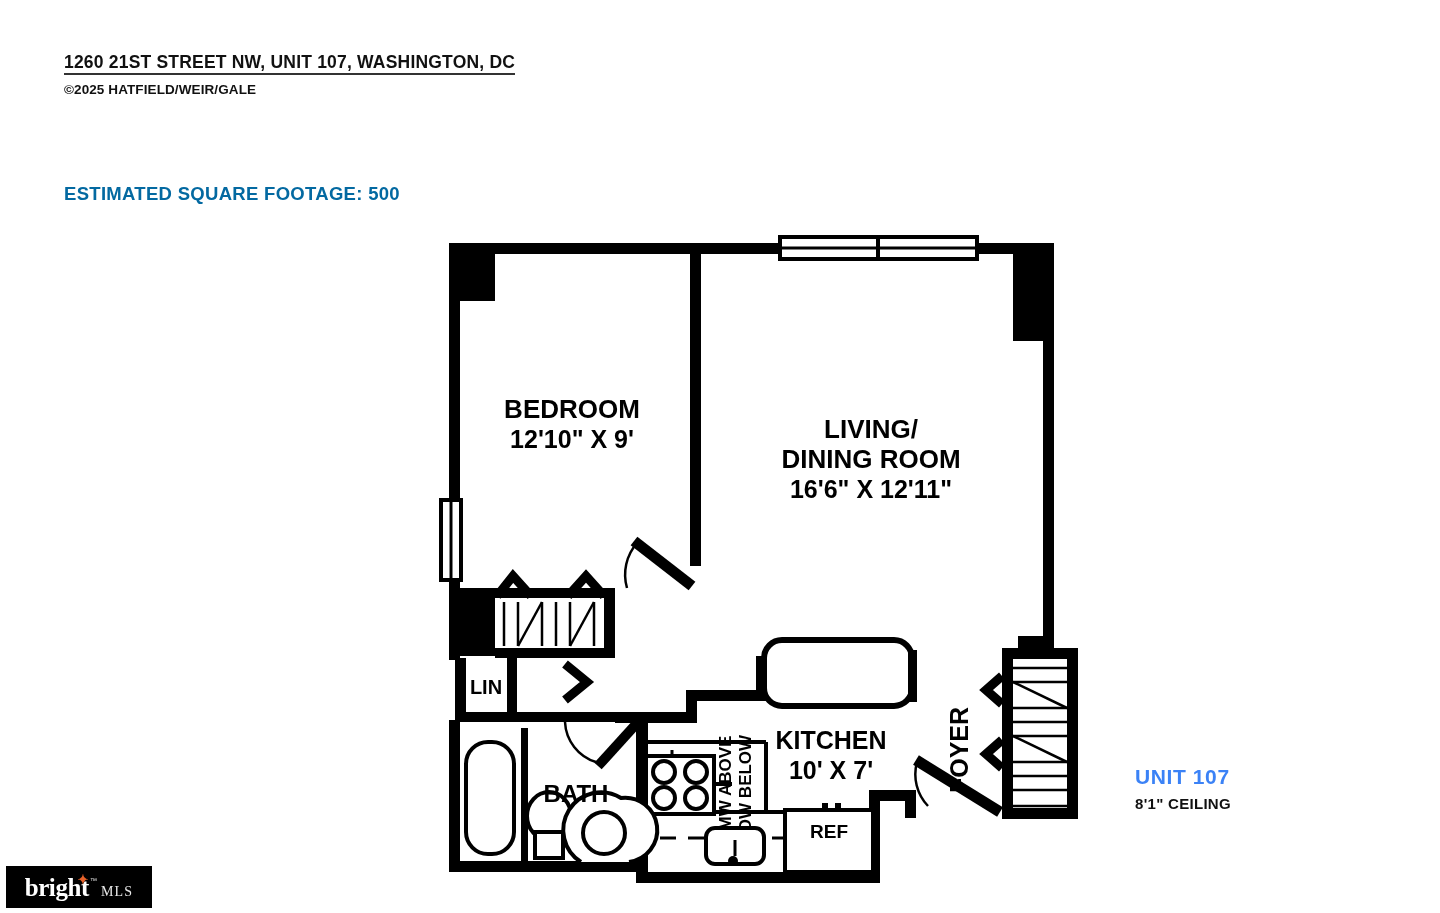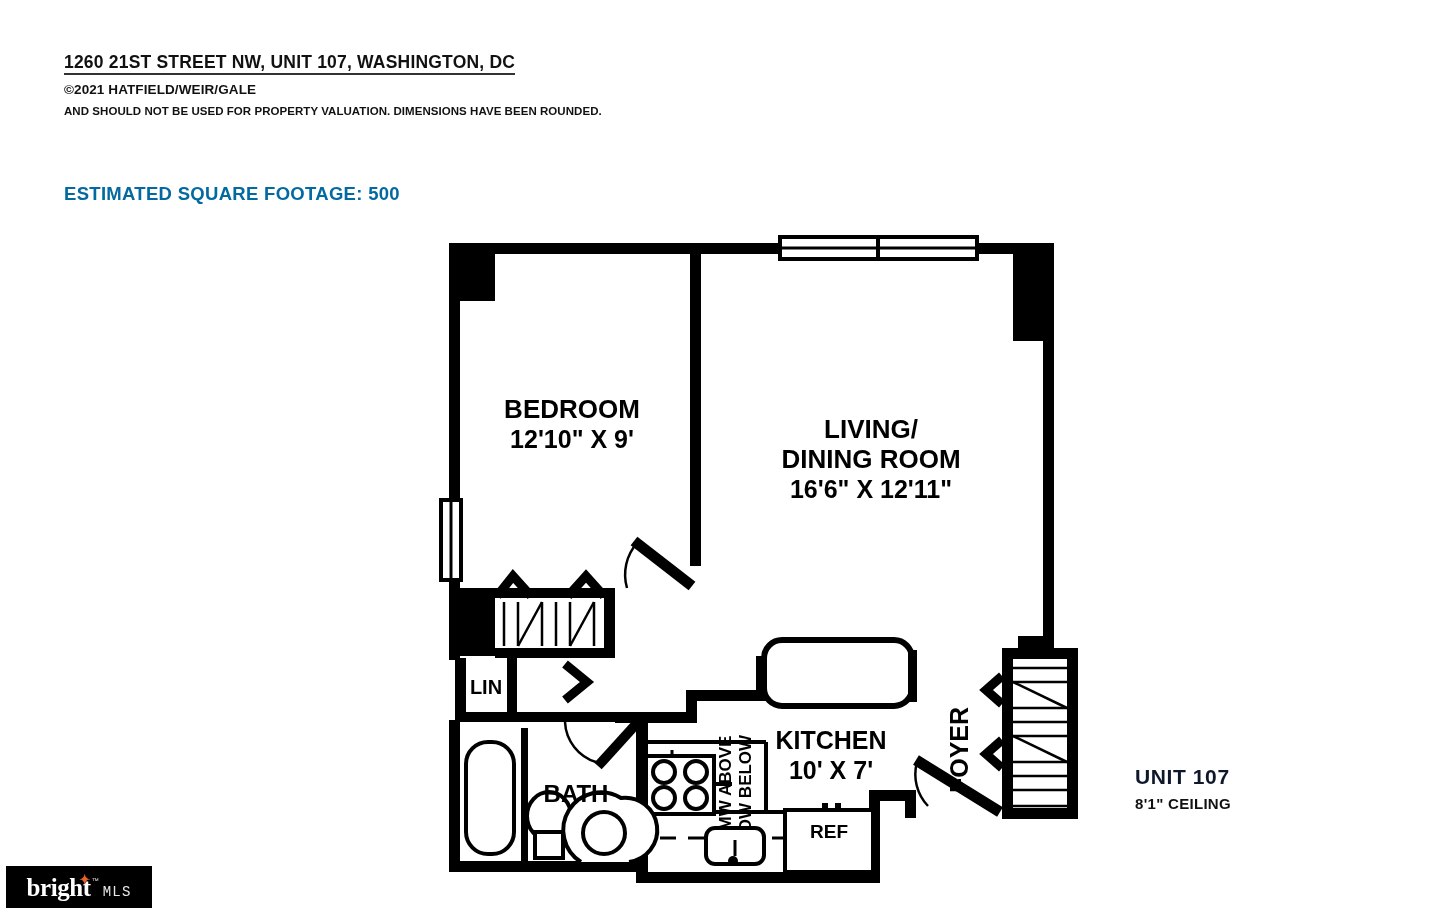--- a/index.html
+++ b/index.html
@@ -63,21 +63,21 @@
   #unit-annotation {
     position: absolute;
     left: 1135px;
     top: 765px;
     width: 220px;
   }
   #unit-number {
     font-size: 21px;
     font-weight: 700;
     letter-spacing: 0.6px;
-    color: #0f172a;
+    color: #3b82f6;
   }
   #unit-ceiling {
     font-size: 15px;
     font-weight: 700;
     letter-spacing: 0.3px;
     margin-top: 6px;
     color: #111;
   }
 
   
@@ -130,34 +130,33 @@
   }
   #wm-tm {
     font-family: "Liberation Sans", sans-serif;
     font-size: 7px;
     color: #e0e0e0;
     margin-left: 1px;
     align-self: flex-start;
     margin-top: 2px;
   }
   #wm-mls {
-    font-family: Liberation Mono, monospace;
+    font-family: Liberation Serif, serif;
     font-size: 14px;
     color: #e9e9e9;
     letter-spacing: 1.2px;
     margin-left: 4px;
   }
 </style>
 </head>
 <body>
 
 <div id="header">
   <div id="title-line">1260 21ST STREET NW, UNIT 107, WASHINGTON, DC</div>
-  <div class="meta-line">©2021 HATFIELD/WEIR/GALE</div>
-  <div class="fine-line">AND  SHOULD NOT BE USED FOR PROPERTY VALUATION. DIMENSIONS HAVE BEEN ROUNDED.</div>
+  <div class="meta-line">©2025 HATFIELD/WEIR/GALE</div>
 </div>
 <div id="sqft">ESTIMATED SQUARE FOOTAGE: 500</div>
 
 <div id="unit-annotation">
   <div id="unit-number">UNIT 107</div>
   <div id="unit-ceiling">8'1" CEILING</div>
 </div>
 
 <div id="plan-wrap">
 <svg id="plan-svg" width="1440" height="913" viewBox="0 0 1440 913" xmlns="http://www.w3.org/2000/svg">

